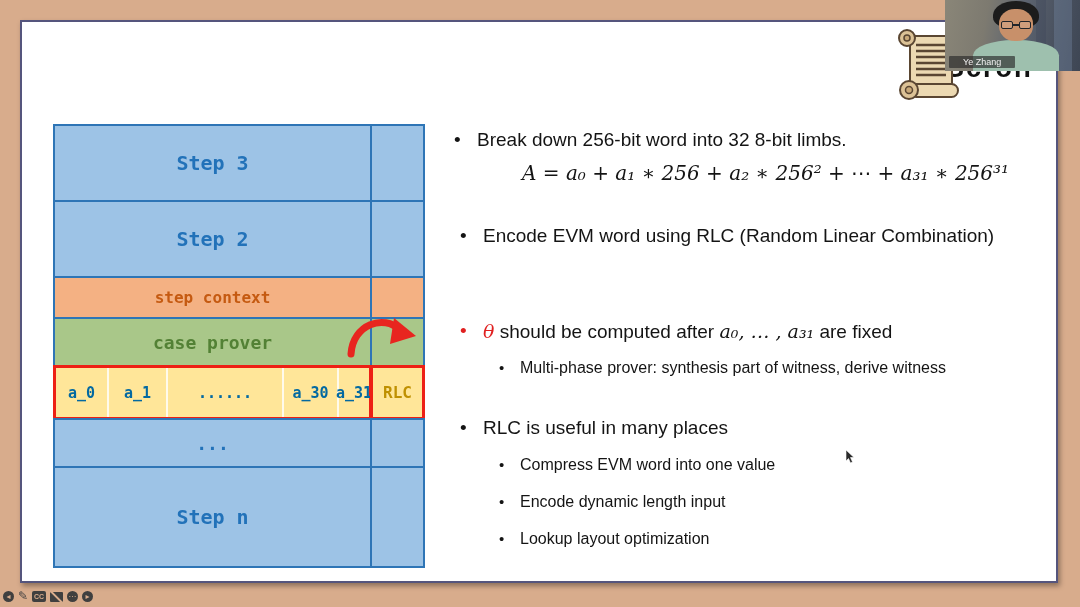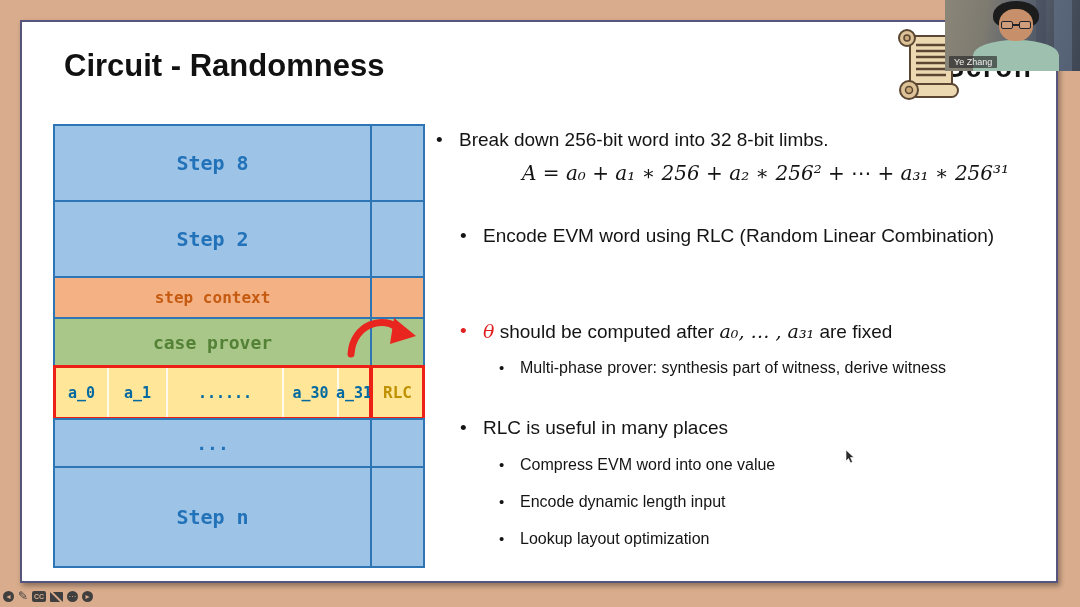--- a/index.html
+++ b/index.html
@@ -90,21 +90,21 @@
   .hair { position:absolute; left:48px; top:1px; width:46px; height:28px; background:#1c1c1c; border-radius:50% 50% 42% 42%; }
   .face { position:absolute; left:54px; top:9px; width:34px; height:32px; background:#c8906a; border-radius:46%; }
   .glasses { position:absolute; left:56px; top:21px; width:30px; height:8px; }
   .glasses i { position:absolute; width:12px; height:8px; border:1.5px solid #20242a; border-radius:2px; background:rgba(255,255,255,0.12); }
   .glasses i.r { right:0; }
   .glasses em { position:absolute; left:12px; top:3px; width:6px; height:1.5px; background:#20242a; }
   .shirt { position:absolute; left:28px; top:40px; width:86px; height:32px; background:#9ec0ae; border-radius:48% 48% 0 0; }
   .neck { position:absolute; left:64px; top:36px; width:14px; height:8px; background:#b57f5c; }
   .name-tag {
     position:absolute; left:4px; bottom:3px; background:rgba(40,40,40,0.65);
-    color:#f0f0f0; font-size:9px; padding:1px 5px; border-radius:1px;
+    color:#f0f0f0; font-size:9px; padding:1px 14px; border-radius:1px;
   }
 
   
   .player-bar { position:absolute; left:3px; top:591px; display:flex; gap:4px; align-items:center; z-index:20; }
   .pb-circle {
     width:11px; height:11px; border-radius:50%; background:#3f3f3f; color:#d8ac8c;
     font-size:8px; line-height:11px; text-align:center; overflow:hidden;
   }
   .pb-pen { color:#3f3f3f; font-size:12px; line-height:11px; transform:rotate(0deg); }
   .pb-cc {
@@ -117,25 +117,24 @@
   }
 
   
   .cursor { position:absolute; left:845px; top:450px; z-index:50; }
 </style>
 </head>
 <body>
 
 <div class="slide">
 
-  <div class="slide-title">Circuit - Randomness</div>
 
   <div class="diagram">
     <div class="drow" style="height:78px">
-      <div class="cell main-cell blue">Step 8</div>
+      <div class="cell main-cell blue">Step 3</div>
       <div class="cell side-cell blue"></div>
     </div>
     <div class="drow" style="height:78px">
       <div class="cell main-cell blue">Step 2</div>
       <div class="cell side-cell blue"></div>
     </div>
     <div class="drow" style="height:43px">
       <div class="cell main-cell orange">step context</div>
       <div class="cell side-cell orange"></div>
     </div>
@@ -161,21 +160,21 @@
       <div class="cell main-cell blue">Step n</div>
       <div class="cell side-cell blue"></div>
     </div>
   </div>
 
   <svg class="curve-arrow" width="76" height="52" viewBox="0 0 76 52">
     <path d="M7,46 C9,16 40,6 56,22" stroke="#e8251f" stroke-width="7" fill="none" stroke-linecap="round"></path>
     <polygon points="50,10 72,28 46,36" fill="#e8251f"></polygon>
   </svg>
 
-  <div class="line blt" style="left:437px; top:107px">Break down 256-bit word into 32 8-bit limbs.</div>
+  <div class="line blt" style="left:455px; top:107px">Break down 256-bit word into 32 8-bit limbs.</div>
   <div class="line formula" style="left:500px; top:139px">A = a₀ + a₁ ∗ 256 + a₂ ∗ 256² + ⋯ + a₃₁ ∗ 256³¹</div>
 
   <div class="line blt" style="left:461px; top:203px">Encode EVM word using RLC (Random Linear Combination)</div>
 
   <div class="line blt reddot" style="left:461px; top:298px"><span class="seg-redmath">θ</span><span> should be computed after </span><span class="seg-math">a₀, … , a₃₁</span><span> are fixed</span></div>
   <div class="line subblt" style="left:498px; top:337px">Multi-phase prover: synthesis part of witness, derive witness</div>
 
   <div class="line blt" style="left:461px; top:395px">RLC is useful in many places</div>
   <div class="line subblt" style="left:498px; top:434px">Compress EVM word into one value</div>
   <div class="line subblt" style="left:498px; top:471px">Encode dynamic length input</div>

